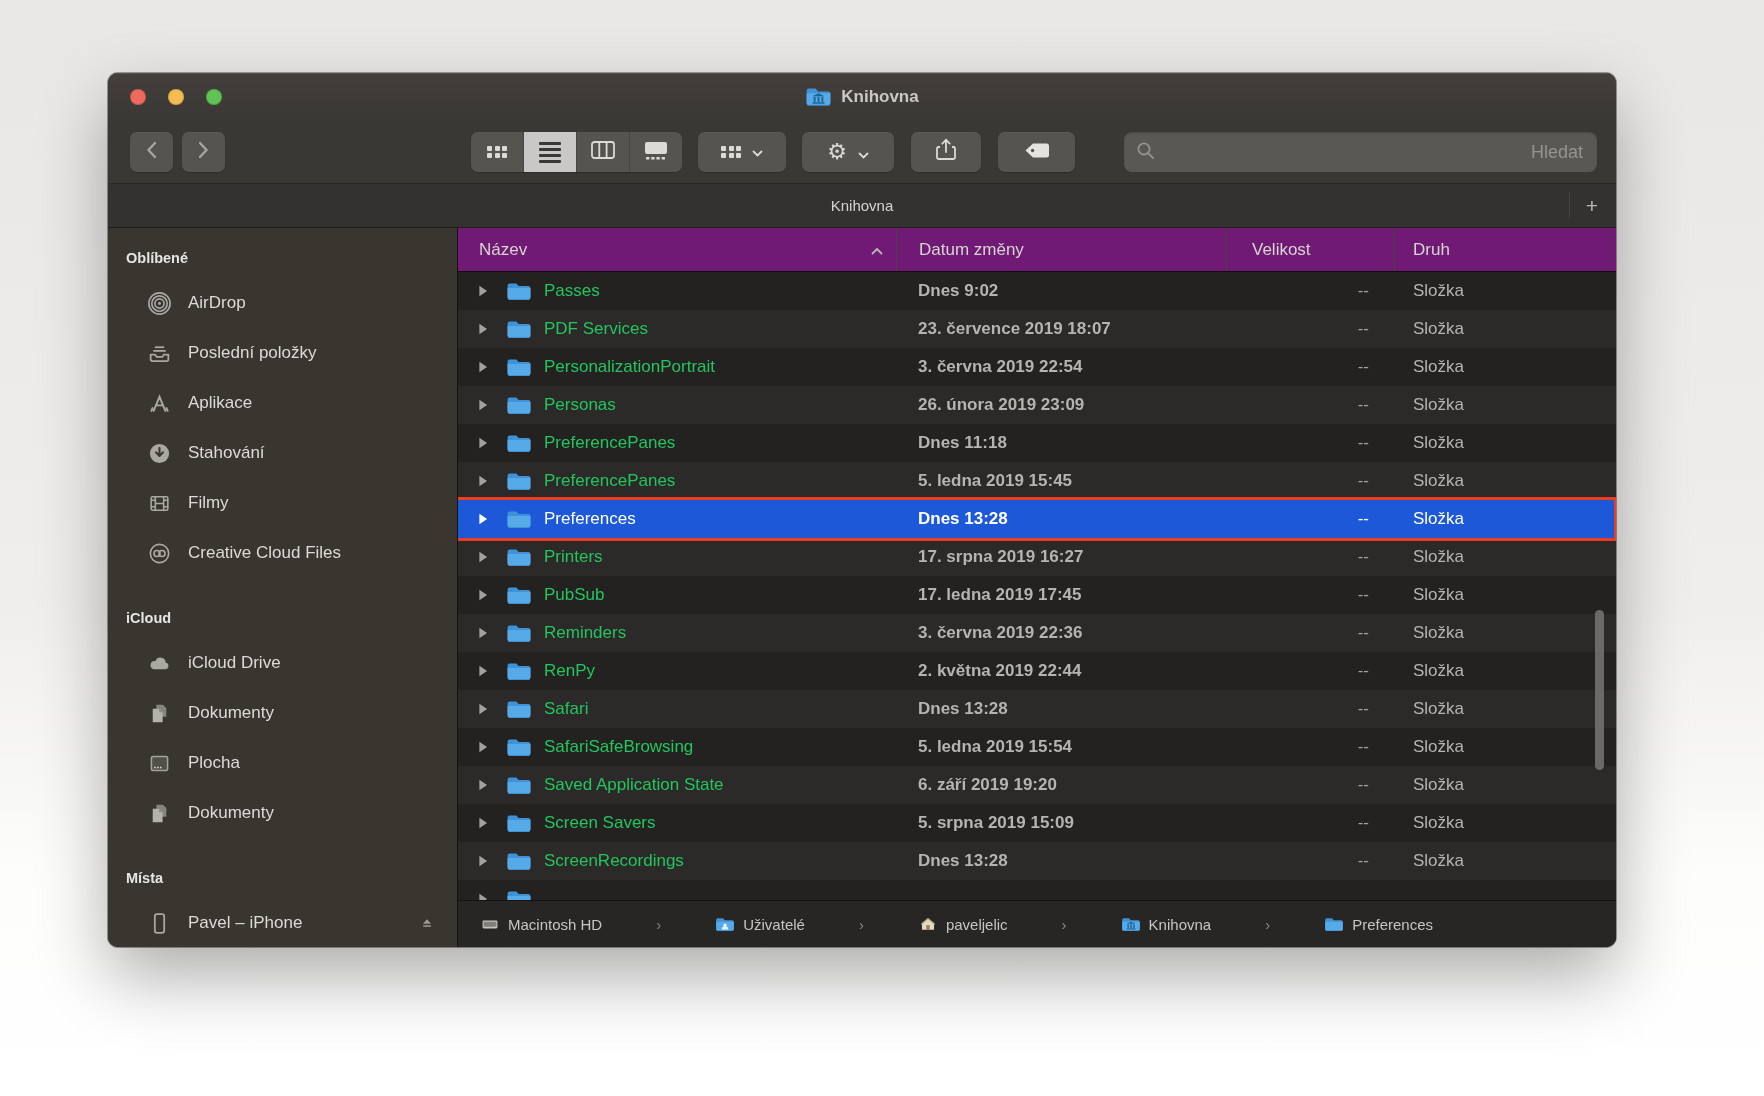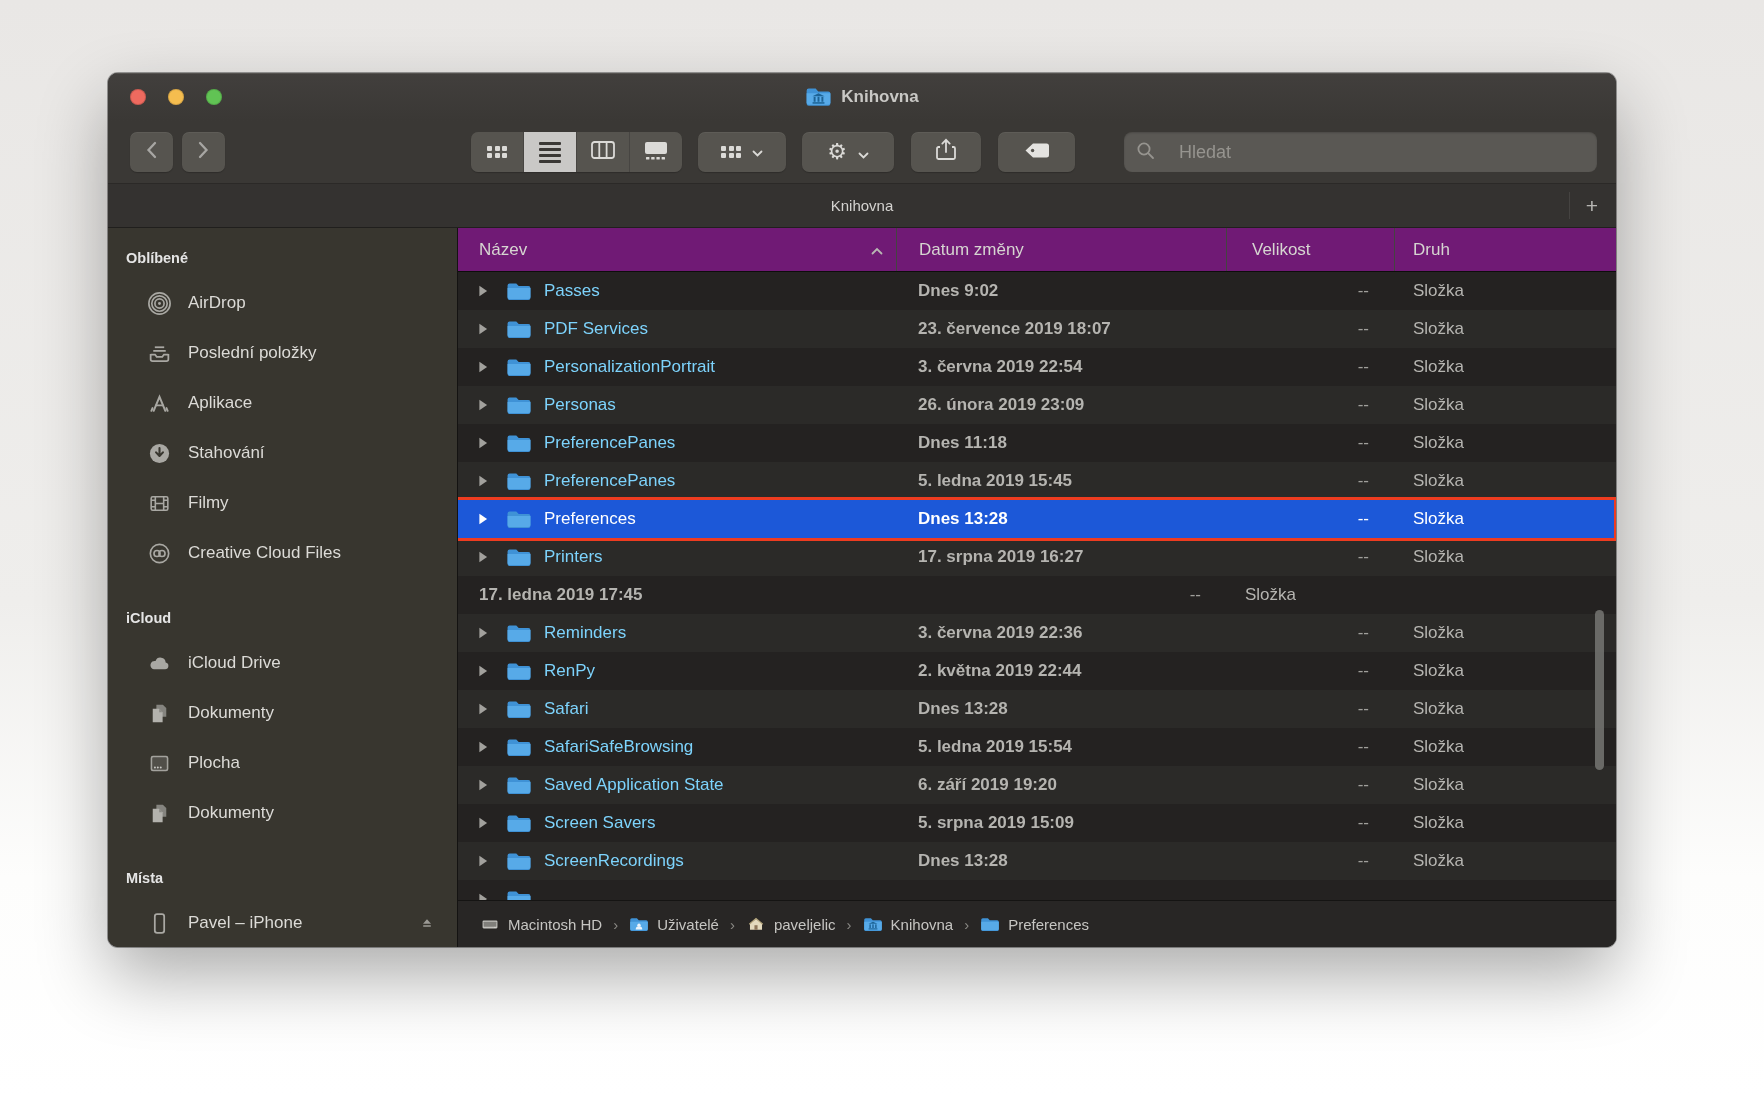--- a/index.html
+++ b/index.html
@@ -35,22 +35,22 @@
   .seg .sbtn.sel{background:#c9c8c6;}
   .drop{gap:9px;}
   .grpbtn{width:88px;margin-left:16px;}
   .gearbtn{width:92px;margin-left:16px;font-size:22px;}
   .sharebtn{width:70px;margin-left:17px;}
   .tagbtn{width:77px;margin-left:17px;}
   .search{margin-left:auto;margin-right:19px;width:473px;height:40px;background:#5a5854;
     border-radius:8px;display:flex;align-items:center;padding:0 12px;box-sizing:border-box;
     box-shadow:inset 0 1px 2px rgba(0,0,0,.18);}
   .search svg{flex:0 0 auto;}
-  .search input{flex:1;background:transparent;border:none;outline:none;margin-left:22px;
-    font-size:18px;color:#c4b5fd;font-family:inherit;}
+  .search input{flex:1;background:transparent;border:none;outline:none;margin-left:8px;
+    font-size:18px;color:#c4b5fd;font-family:inherit;text-align:right;}
   .search input::placeholder{color:#96948f;}
   
   .tabbar{position:absolute;left:0;top:110px;right:0;height:45px;background:#343230;
     border-top:1px solid #2b2927;border-bottom:1px solid #201f1d;box-sizing:border-box;}
   .tablabel{position:absolute;left:0;right:0;top:0;bottom:0;display:flex;align-items:center;
     justify-content:center;color:#d4d3d0;font-size:15px;}
   .tabsep{position:absolute;right:46px;top:8px;bottom:8px;width:1px;background:#454341;}
   .newtab{position:absolute;right:8px;top:0;bottom:0;width:32px;display:flex;align-items:center;
     justify-content:center;color:#b7b6b3;font-size:21px;font-weight:300;}
   
@@ -78,40 +78,40 @@
   .lh-cell.c3{padding-left:25px;text-align:right;}
   .lh-cell.c4{padding-left:18px;}
   .lh-cell.c1::after,.lh-cell.c2::after,.lh-cell.c3::after{content:"";position:absolute;right:0;
     top:0;bottom:0;width:1px;background:#454341;}
   .sortind{position:absolute;right:14px;top:50%;transform:translateY(-50%);}
   .rows-wrap{flex:1;position:relative;overflow:hidden;}
   .row{height:38px;display:grid;grid-template-columns:439px 330px 168px 1fr;align-items:center;
     font-size:17px;}
   .row:nth-child(odd){background:#242221;}
   .row:nth-child(even){background:#2b2a28;}
-  .c-name{display:flex;align-items:center;padding-left:20px;min-width:0;color:#7dd3fc;}
+  .c-name{display:flex;align-items:center;padding-left:20px;min-width:0;color:#22c55e;}
   .disc{width:12px;height:14px;margin-right:16px;display:flex;align-items:center;}
   .disc svg{width:10px;height:12px;display:block;}
   .disc svg path{fill:#a2a19d;}
   .ficon{width:26px;height:21px;margin-right:12px;}
   .ficon svg{width:26px;height:21px;display:block;}
   .nm{white-space:nowrap;overflow:hidden;text-overflow:ellipsis;}
   .c-date{padding-left:21px;color:#b5b4b0;white-space:nowrap;font-weight:bold;}
   .c-size{padding-right:26px;text-align:right;color:#a09f9b;}
   .c-kind{padding-left:18px;color:#b5b4b0;}
   .row.selected{background:#1c58d8 !important;position:relative;z-index:2;}
   .row.selected .c-name,.row.selected .c-date,.row.selected .c-size,.row.selected .c-kind{color:#ffffff;}
   .row.selected .disc svg path{fill:#ffffff;}
   .annotation{position:absolute;left:-3px;right:-1px;height:38px;border:3px solid #ee3c20;
     z-index:4;pointer-events:none;}
   .scrollbar{position:absolute;right:12px;top:338px;width:9px;height:160px;border-radius:5px;
     background:#767572;opacity:.85;z-index:5;}
   
   .pathbar{height:46px;flex:0 0 46px;background:#282625;border-top:1px solid #151413;
-    display:flex;align-items:center;padding-left:22px;color:#c6c5c2;font-size:15px;overflow:hidden;}
+    display:flex;align-items:center;padding-left:22px;color:#c6c5c2;font-size:15px;overflow:hidden;gap:43px;}
   .crumb{display:flex;align-items:center;gap:8px;white-space:nowrap;}
   .ci{width:20px;height:18px;display:flex;align-items:center;}
   .ci svg{width:20px;height:17px;display:block;}
   .crumb-sep{margin:0 11px;color:#8a8985;font-size:15px;}
   
   .g-grid{display:grid;grid-template-columns:repeat(3,5px);grid-template-rows:repeat(2,5px);gap:2.5px;}
   .g-grid i{background:#dbdad7;border-radius:1px;}
   .g-lines{display:flex;flex-direction:column;gap:3px;}
   .g-lines i{width:22px;height:3px;background:#dbdad7;border-radius:1px;}
   .sbtn.sel .g-lines i{background:#3a3835;}
@@ -574,20 +574,34 @@
                     </svg>
                   </span>
       <span class="nm">Printers</span>
     </div>
     <div class="cell c-date">17. srpna 2019 16:27</div>
     <div class="cell c-size">--</div>
     <div class="cell c-kind">Složka</div>
   </div>
 
   <div class="row">
+    <div class="cell c-name">
+      <span class="disc">
+                    <svg viewBox="0 0 8 10">
+                      <path d="M1 0.6 L7.4 5 1 9.4 Z"></path>
+                    </svg>
+                  </span>
+      <span class="ficon">
+                    <svg viewBox="0 0 25 20">
+                      <path d="M1.5 4.2 a2 2 0 0 1 2-2 h6.4 l2.3 2.6 h9.3 a2 2 0 0 1 2 2 v9.4 a2 2 0 0 1 -2 2 h-18 a2 2 0 0 1 -2-2 z" fill="#3f92d6"></path>
+                      <path d="M1.5 6.6 h22 v8.6 a2 2 0 0 1 -2 2 h-18 a2 2 0 0 1 -2-2 z" fill="#57aae8"></path>
+                    </svg>
+                  </span>
+      <span class="nm">PubSub</span>
+    </div>
     <div class="cell c-date">17. ledna 2019 17:45</div>
     <div class="cell c-size">--</div>
     <div class="cell c-kind">Složka</div>
   </div>
 
   <div class="row">
     <div class="cell c-name">
       <span class="disc">
                     <svg viewBox="0 0 8 10">
                       <path d="M1 0.6 L7.4 5 1 9.4 Z"></path>

